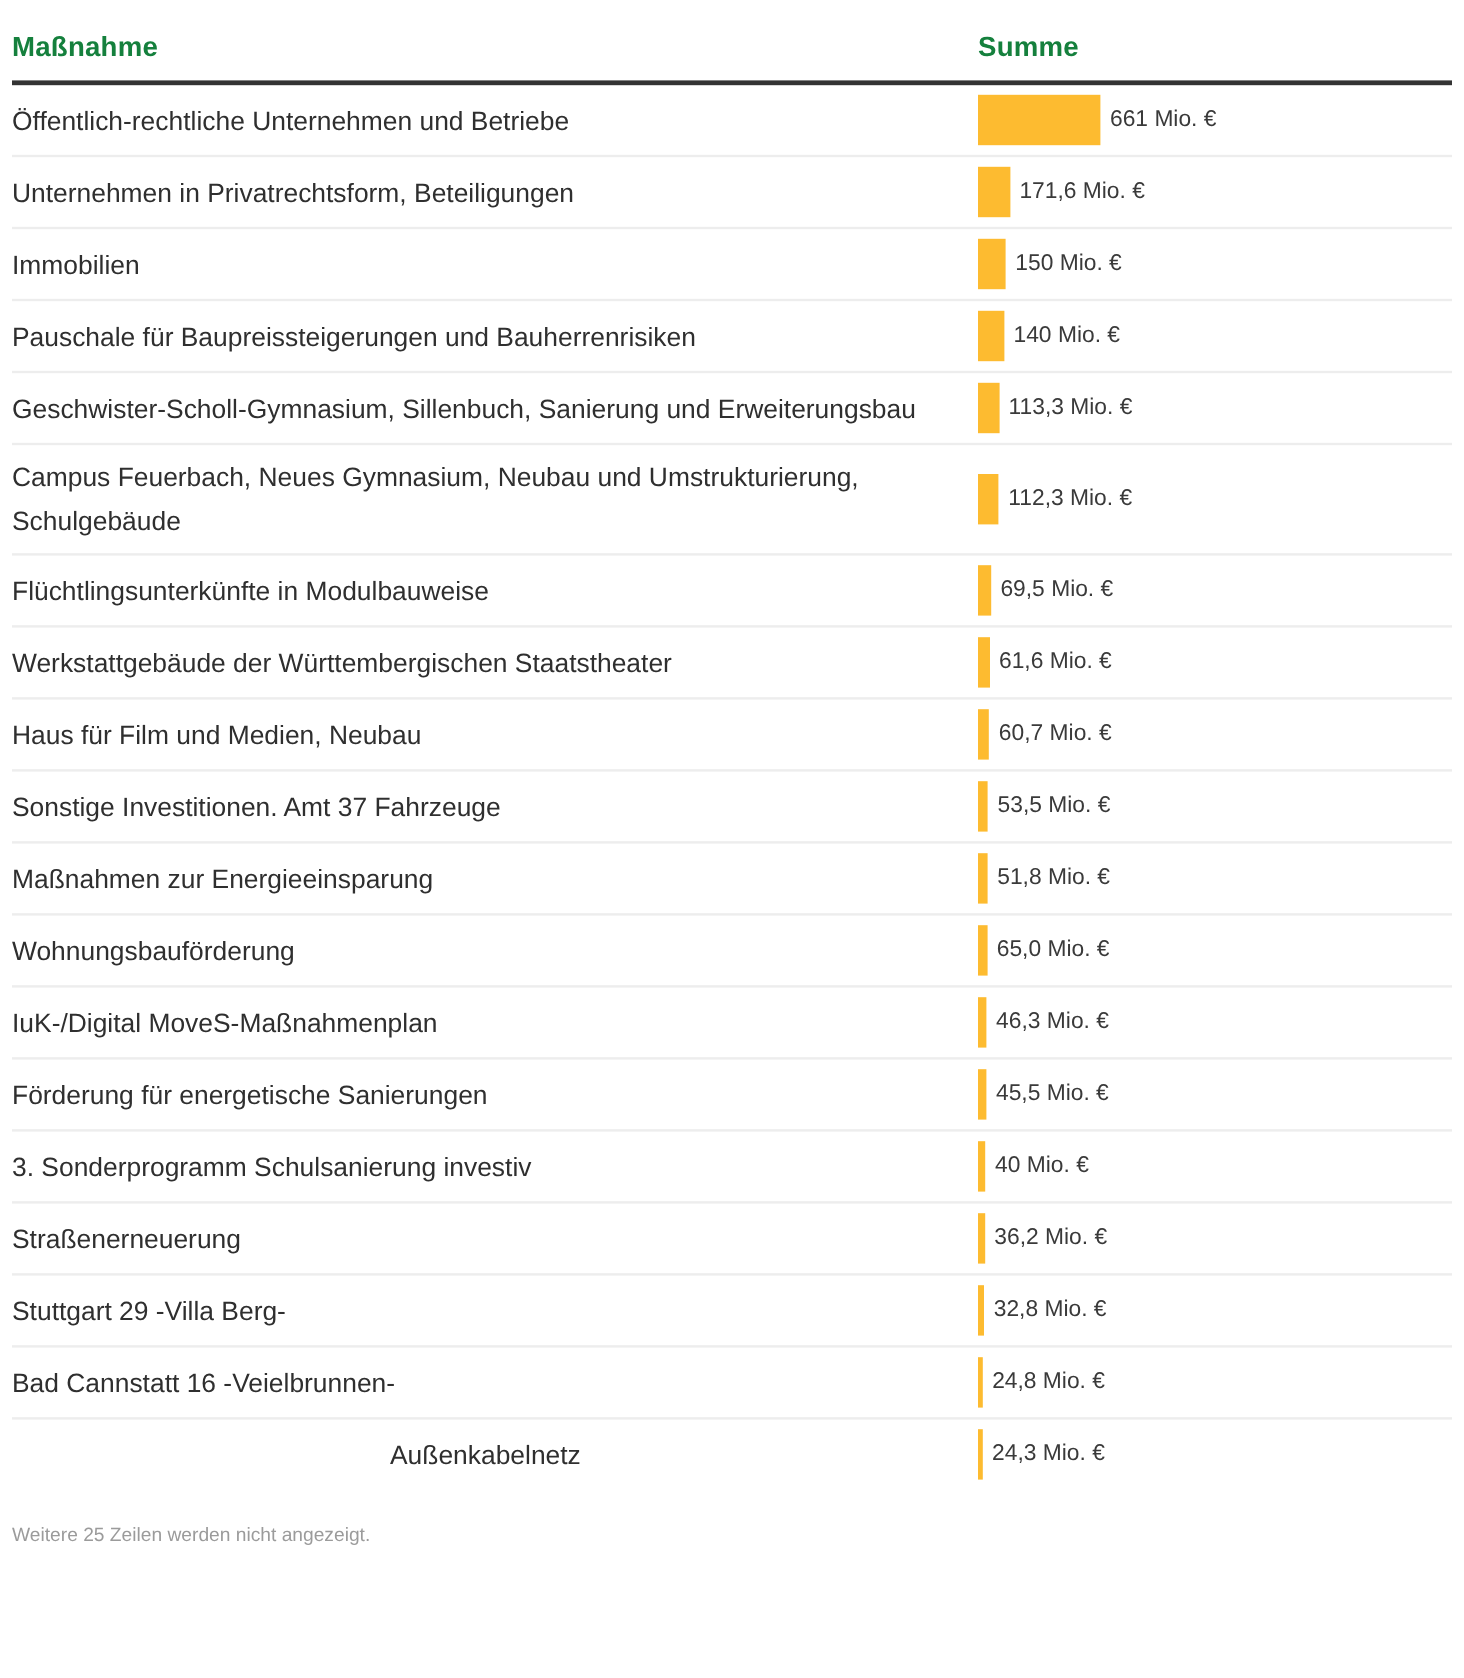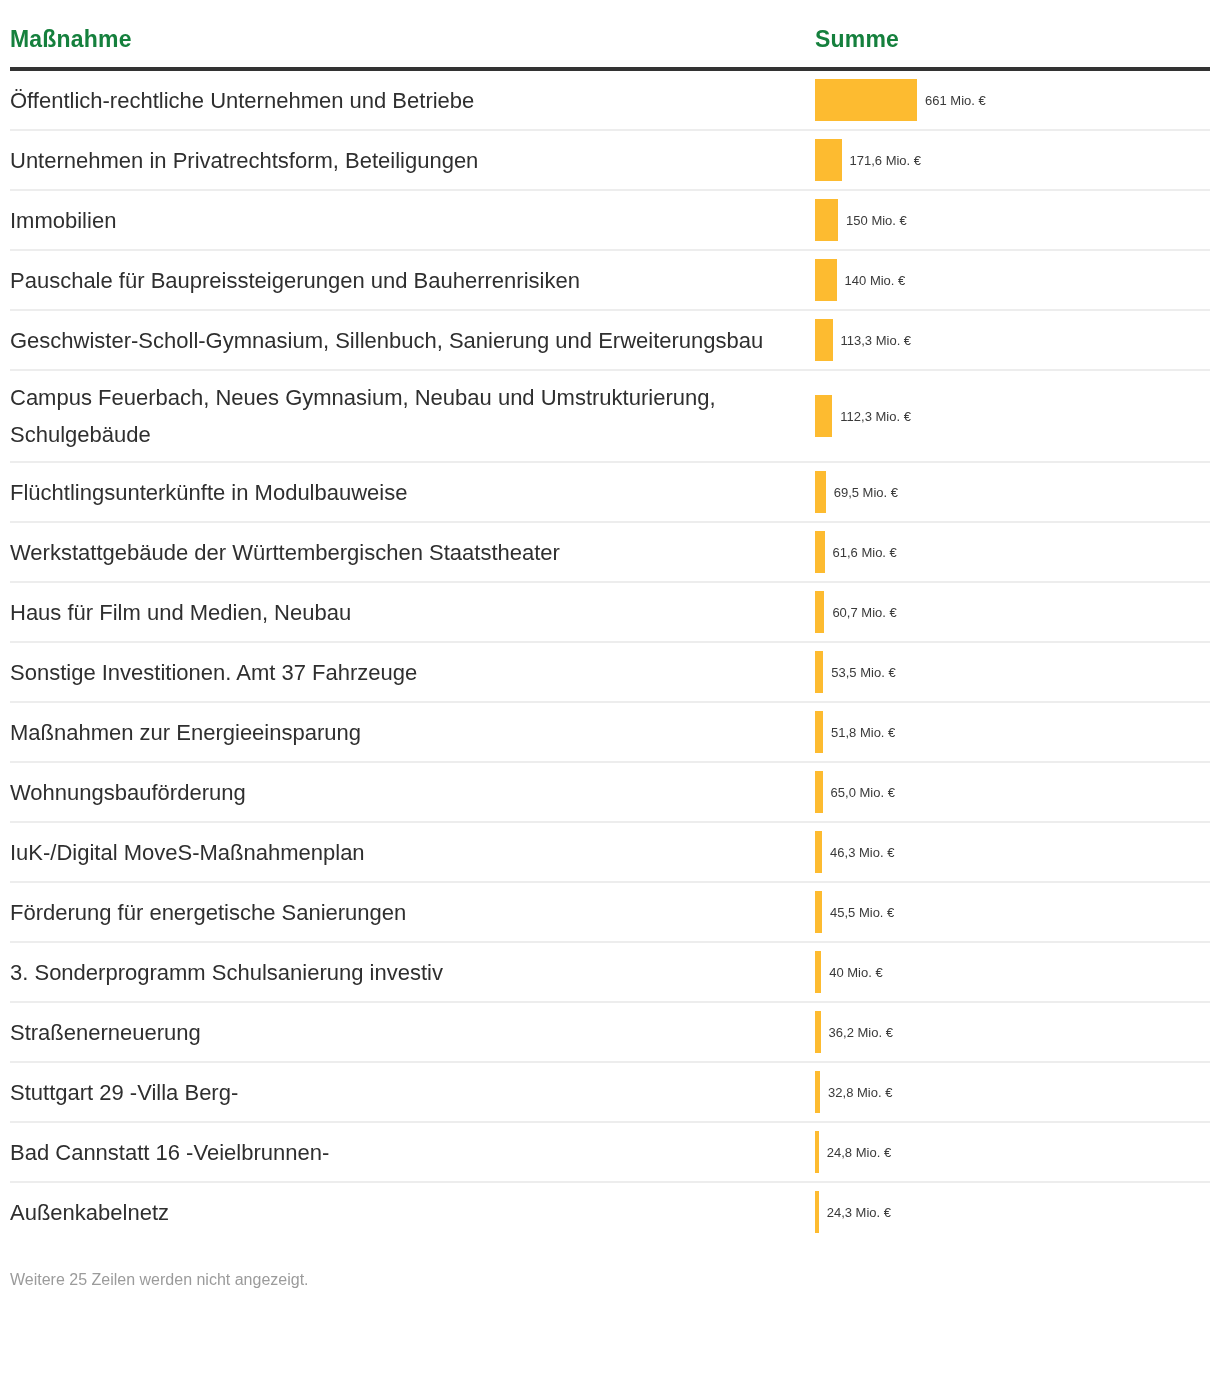--- a/index.html
+++ b/index.html
@@ -33,38 +33,38 @@
   }
   .col-left{flex:0 0 805px;}
   .col-right{flex:1 1 auto;}
   .row{
     display:flex;
     align-items:center;
     border-bottom:2px solid var(--sep-color);
     padding:8px 0;
     min-height:58px;
   }
-  .row:last-child{border-bottom:none;}
+  .row:last-child{border-bottom:none;text-align:center;}
   .row-label{
     font-size:22px;
     line-height:37px;
     color:var(--text-dark);
     padding-right:16px;
   }
   .bar-cell{
     display:flex;
     align-items:center;
   }
   .bar{
     height:42px;
     background:var(--bar-color);
     flex:0 0 auto;
   }
   .value-label{
-    font-size:13px;
+    font-size:19px;
     color:#3a3a3a;
     margin-left:8px;
     white-space:nowrap;
   }
   .footer-note{
     margin:30px 0 0 0;
     padding-bottom:14px;
     font-size:16px;
     color:var(--footer-gray);
   }

